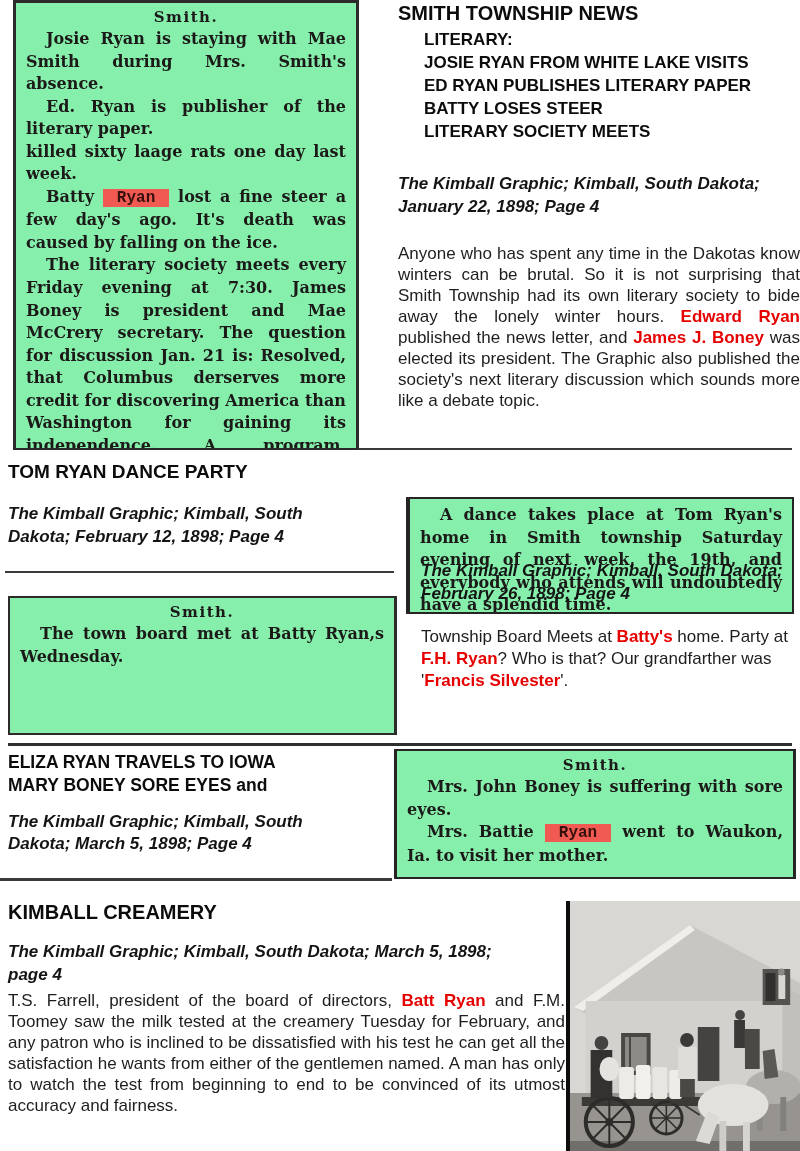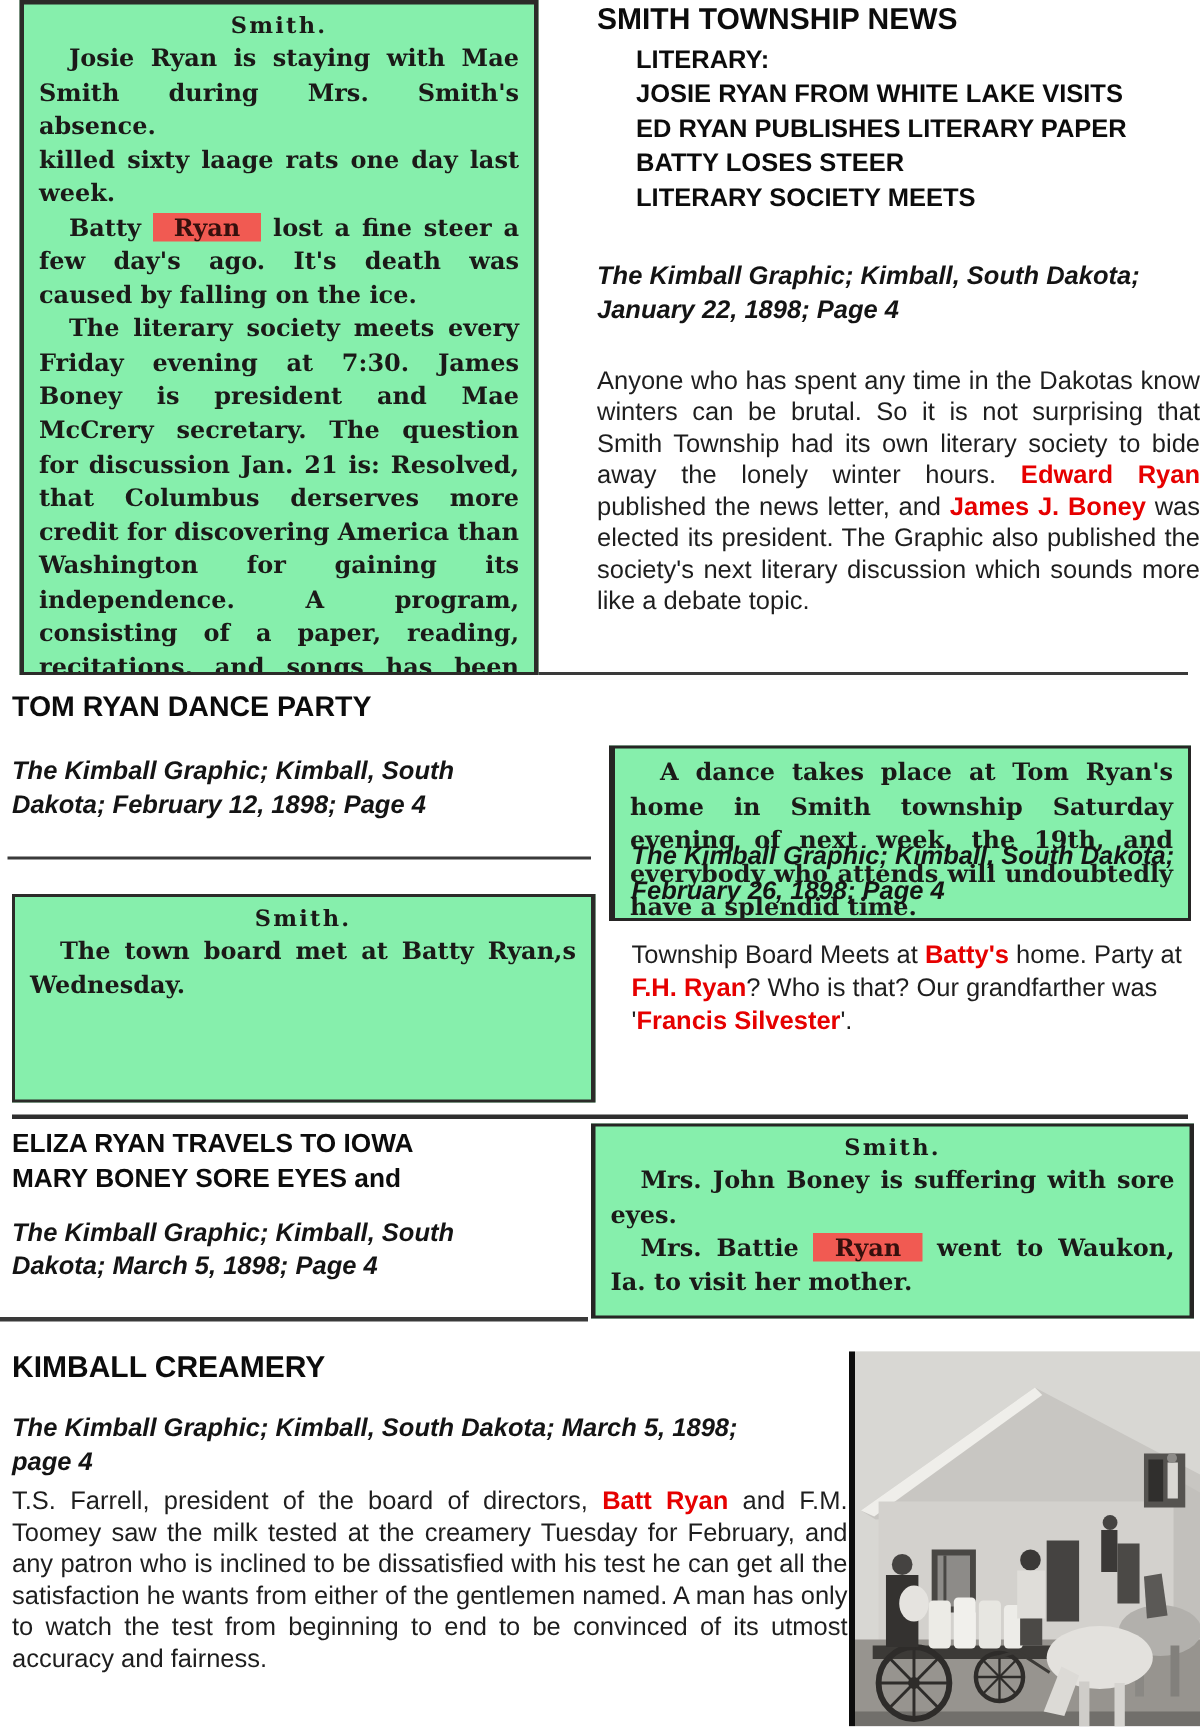--- a/index.html
+++ b/index.html
@@ -9,21 +9,21 @@
 
   
   .clip { position:absolute; background:#86efac; color:#1b1a18;
           font-family:"DejaVu Serif", serif; font-weight:700;
           text-align:justify; overflow:hidden; }
   .clip-inner { padding:5px 10px 4px 10px; }
   .clip h4 { text-align:center; font-size:15px; letter-spacing:1.5px;
              margin-bottom:2px; font-weight:700; }
   .clip p { text-indent:20px; line-height:1.41; font-size:16px; }
   .clip p.noindent { text-indent:0; }
-  .hl { background:#f15a52; color:#35100d; padding:0 14px; }
+  .hl { background:#f15a52; color:#35100d; padding:0 14px;font-family:Liberation Mono, monospace; }
 
   
   .h-big   { font-size:20px; font-weight:700; color:#0c0c0c; }
   .h-mid   { font-size:19px; font-weight:700; color:#0c0c0c; }
   .h-small { font-size:17.5px; font-weight:700; color:#0c0c0c; line-height:1.3; }
   .src { font-weight:700; font-style:italic; font-size:17px; color:#141414; line-height:1.35; }
   .bodytx { font-size:17px; color:#1e1e1e; line-height:1.24; }
   .justify { text-align:justify; }
   .red { color:#e60000; font-weight:700; }
   .headlines { margin-left:26px; font-size:17px; font-weight:700; color:#0c0c0c; line-height:1.35; }
@@ -68,20 +68,21 @@
 </style>
 </head>
 <body>
 
 <div class="page">
 
   <div class="clip" id="clip1">
     <div class="clip-inner">
       <h4>Smith.</h4>
       <p>Josie Ryan is staying with Mae Smith during Mrs. Smith's absence.</p>
+      <p>Ed. Ryan is publisher of the literary paper.</p>
       <p class="noindent">killed sixty laage rats one day last week.</p>
       <p><span>Batty </span><span class="hl">Ryan</span><span> lost a fine steer a few day's ago. It's death was caused by falling on the ice.</span></p>
       <p>The literary society meets every Friday evening at 7:30. James Boney is president and Mae McCrery secretary. The question for discussion Jan. 21 is: Resolved, that Columbus derserves more credit for discovering America than Washington for gaining its independence. A program, consisting of a paper, reading, recitations, and songs has been prepared. We understand that a man with a graphaphone will be present.</p>
     </div>
   </div>
 
   <div class="abs" id="news">
     <div class="h-big">SMITH TOWNSHIP NEWS</div>
     <div class="headlines">
       <div>LITERARY:</div>

